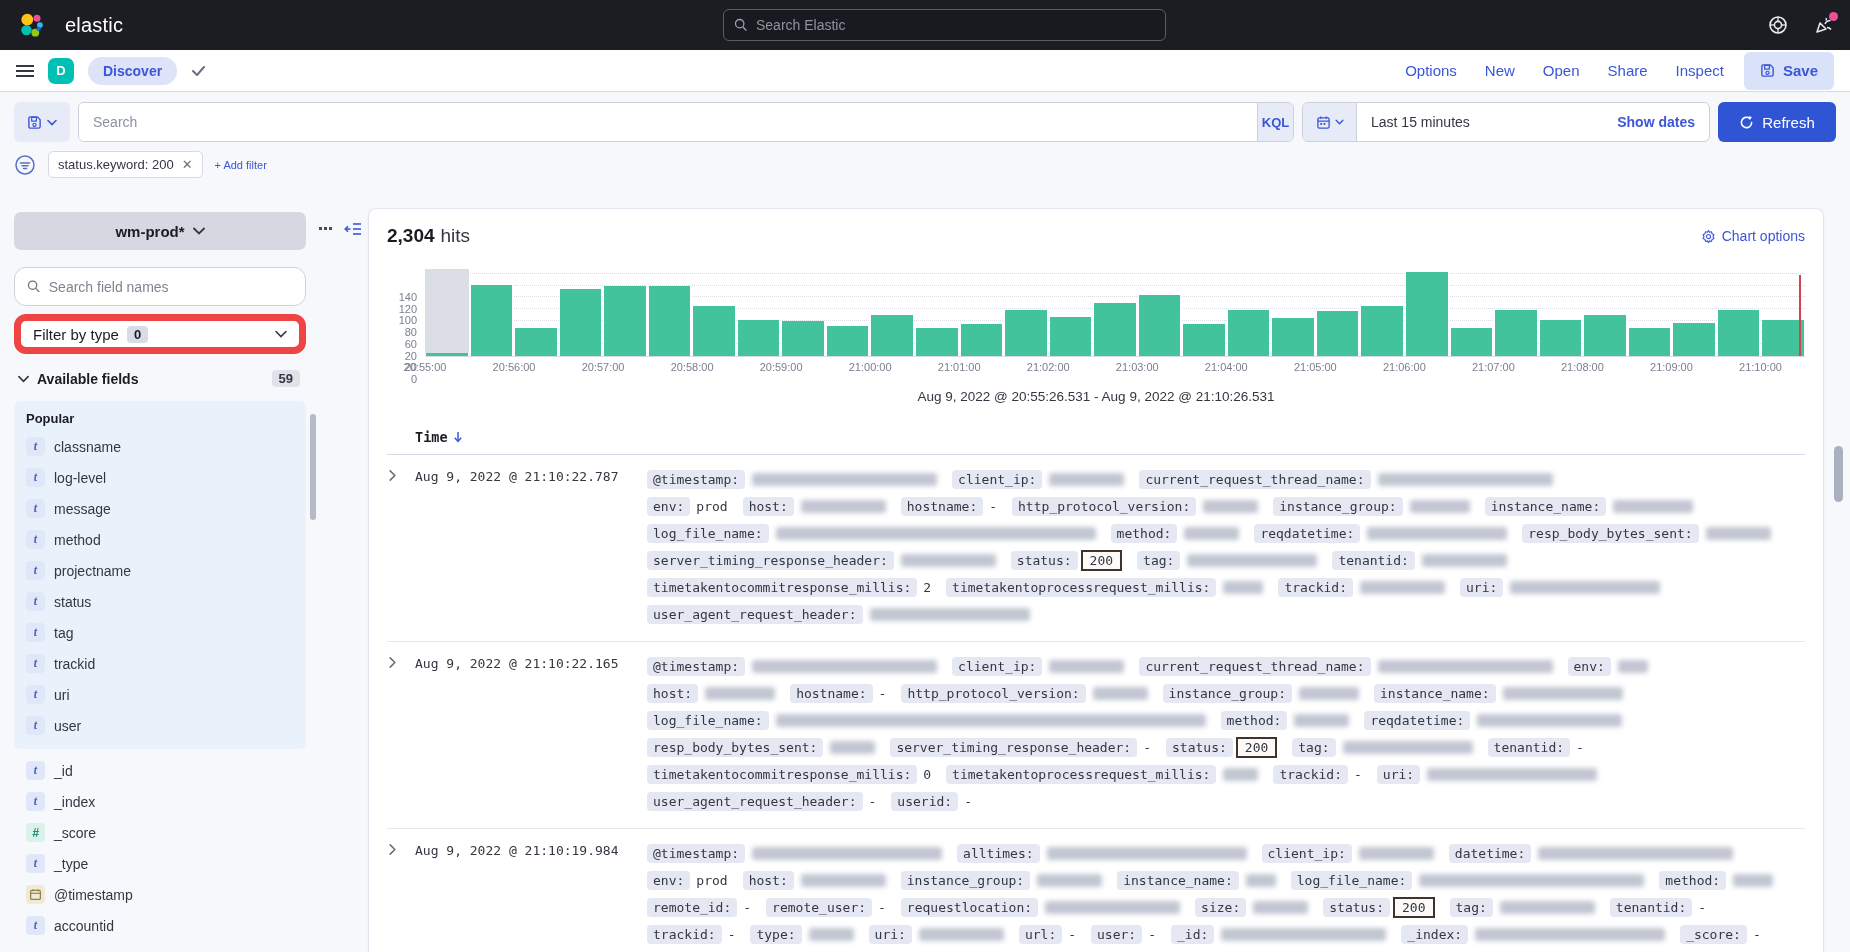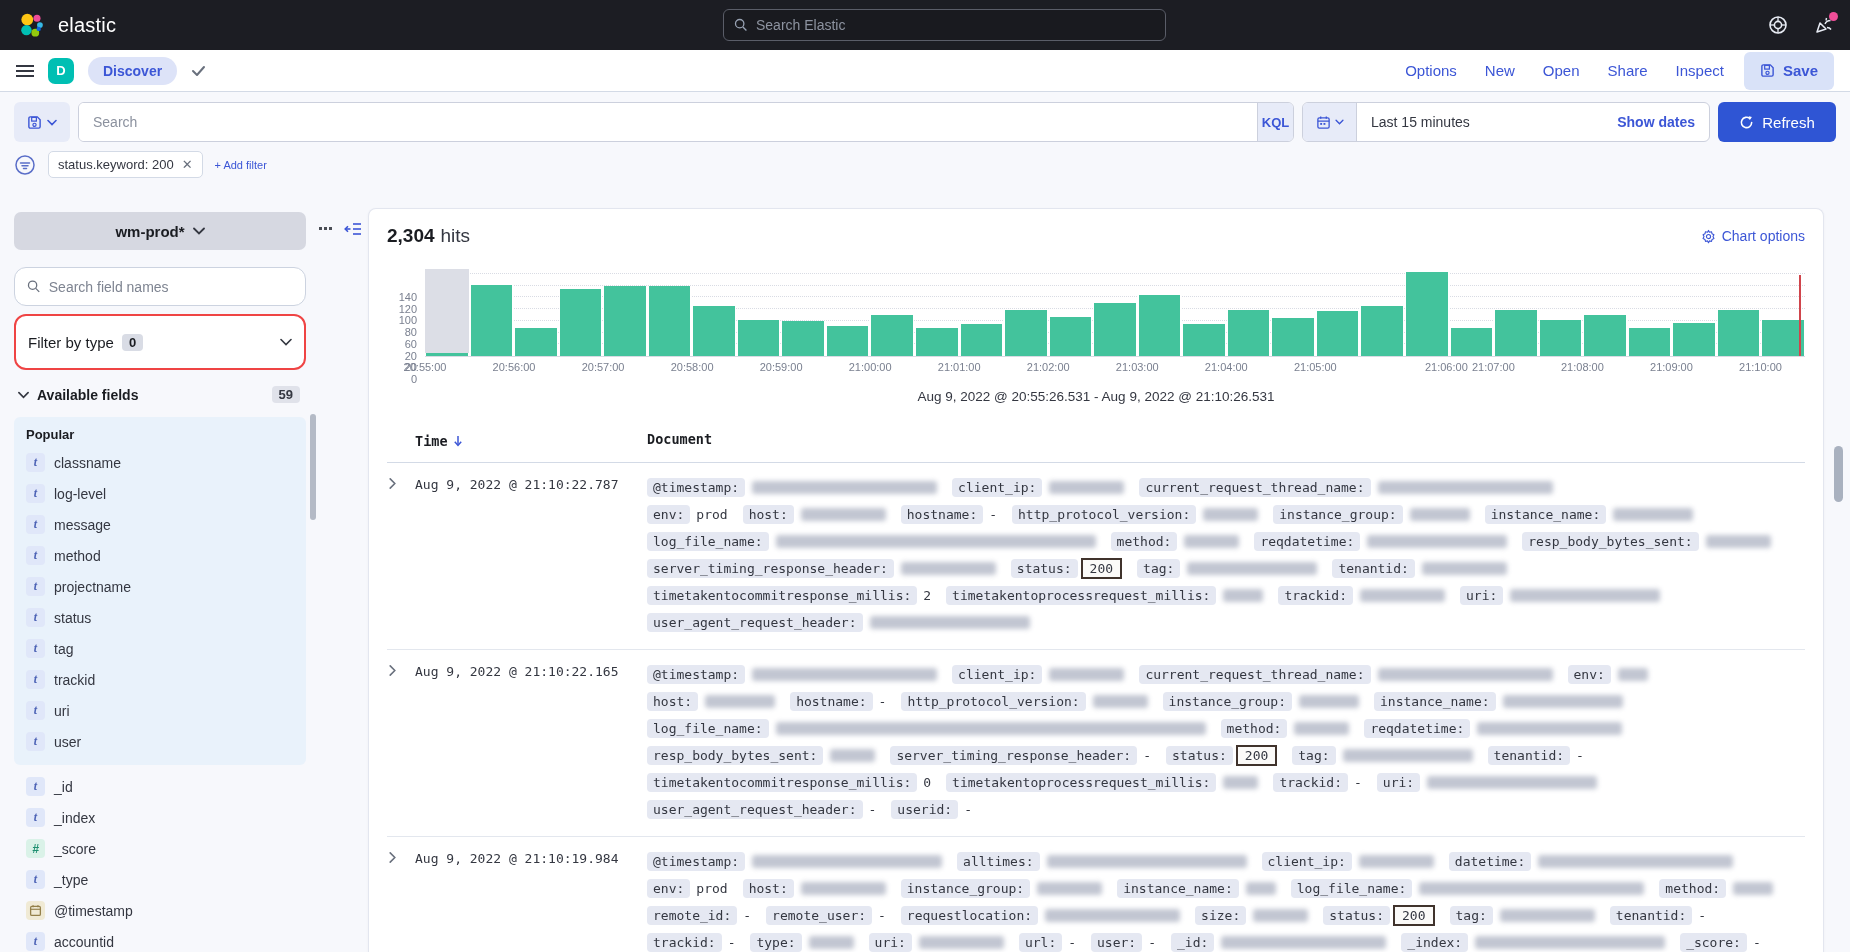--- a/index.html
+++ b/index.html
@@ -1,21 +1,21 @@
 <!DOCTYPE html>
 <html><head>
 <meta charset="utf-8">
 <style>
   * { margin:0; padding:0; box-sizing:border-box; }
   html,body { width:1850px; height:952px; overflow:hidden; }
   body { font-family:"Liberation Sans", sans-serif; background:#f7f8fc; color:#343741; }
 
   
   .topbar { position:relative; height:50px; background:#1c1d23; display:flex; align-items:center; padding:0 18px; }
-  .brand { display:flex; align-items:center; gap:13px; }
+  .brand { display:flex; align-items:center; gap:20px; }
   .brand-name { color:#ffffff; font-size:20px; font-weight:500; letter-spacing:.2px; }
   .global-search { position:absolute; left:723px; top:9px; width:443px; height:32px; background:#191a1f;
     border:1px solid #5a5d68; border-radius:6px; display:flex; align-items:center; padding:0 10px; gap:8px; }
   .global-search input { background:transparent; border:none; outline:none; color:#d4d8e0; font-size:14px; width:100%; font-family:"Liberation Sans",sans-serif;}
   .global-search input::placeholder { color:#8d93a0; }
   .top-icons { position:absolute; right:16px; top:0; height:50px; display:flex; align-items:center; gap:26px; }
   .top-icon { position:relative; width:20px; height:20px; display:inline-block; }
   .notif-dot { position:absolute; top:-3px; right:-4px; width:9px; height:9px; border-radius:50%; background:#f04e98; }
 
   
@@ -47,21 +47,21 @@
   .chip-x { color:#69707d; font-size:13px; cursor:pointer; }
   .add-filter { color:#3c56d6; font-size:11px; cursor:pointer; }
 
   
   .content { display:flex; padding:0 8px; align-items:flex-start; }
   .sidebar { width:304px; flex:none; position:relative; }
   .index-pill { margin:26px 6px 0 6px; height:38px; background:#d6d8e1; border-radius:7px; display:flex; align-items:center; justify-content:center; gap:8px; font-weight:700; font-size:15px; color:#1a1c21; cursor:pointer;}
   .field-search { margin:17px 6px 0 6px; height:39px; background:#fff; border:1px solid #ccd3e0; border-radius:12px; display:flex; align-items:center; padding:0 12px; gap:8px; }
   .field-search input { border:none; outline:none; font-size:14px; color:#343741; width:100%; background:transparent; font-family:"Liberation Sans",sans-serif;}
   .field-search input::placeholder { color:#7e8491; }
-  .filter-type { margin:8px 6px 1px 6px; height:56px; background:#fff; border:2px solid #ef4444; border-radius:12px; display:flex; align-items:center; padding:0 12px; gap:8px; font-size:15px; color:#1a1c21; cursor:pointer;}
+  .filter-type { margin:8px 6px 1px 6px; height:40px; background:#fff; border:7px solid #ef4444; border-radius:12px; display:flex; align-items:center; padding:0 12px; gap:8px; font-size:15px; color:#1a1c21; cursor:pointer;}
   .filter-type .cnt { background:#d9dce5; border-radius:4px; padding:1px 7px; font-size:13px; font-weight:700; }
   .filter-type .chev { margin-left:auto; }
   .avail-row { margin:16px 6px 0 10px; display:flex; align-items:center; gap:8px; }
   .avail-label { font-weight:700; font-size:14px; color:#1a1c21; }
   .avail-count { margin-left:auto; margin-right:6px; background:#e0e2ea; border-radius:4px; padding:1px 7px; font-size:13px; font-weight:700; }
   .popular-group { margin:14px 0 0 6px; width:292px; background:#e9f2fb; border-radius:6px; padding:10px 0 8px 12px; }
   .popular-title { font-weight:700; font-size:13px; color:#1a1c21; margin-bottom:5px; }
   .field-item { display:flex; align-items:center; gap:9px; height:31px; cursor:pointer; }
   .field-name { font-size:14px; color:#343741; }
   .tok { width:19px; height:19px; border-radius:4px; display:flex; align-items:center; justify-content:center; font-size:12px; flex:none; }
@@ -518,41 +518,40 @@
             <span class="x-tick" style="left: 6.45161%;">20:56:00</span>
             <span class="x-tick" style="left: 12.9032%;">20:57:00</span>
             <span class="x-tick" style="left: 19.3548%;">20:58:00</span>
             <span class="x-tick" style="left: 25.8065%;">20:59:00</span>
             <span class="x-tick" style="left: 32.2581%;">21:00:00</span>
             <span class="x-tick" style="left: 38.7097%;">21:01:00</span>
             <span class="x-tick" style="left: 45.1613%;">21:02:00</span>
             <span class="x-tick" style="left: 51.6129%;">21:03:00</span>
             <span class="x-tick" style="left: 58.0645%;">21:04:00</span>
             <span class="x-tick" style="left: 64.5161%;">21:05:00</span>
-            <span class="x-tick" style="left: 70.9677%; margin-left: 42px;">21:06:00</span>
+            <span class="x-tick" style="left: 70.9677%;">21:06:00</span>
             <span class="x-tick" style="left: 77.4194%;">21:07:00</span>
             <span class="x-tick" style="left: 83.871%;">21:08:00</span>
             <span class="x-tick" style="left: 90.3226%;">21:09:00</span>
             <span class="x-tick" style="left: 96.7742%;">21:10:00</span>
           </div>
       </div>
     </div>
     <div class="chart-caption">Aug 9, 2022 @ 20:55:26.531 - Aug 9, 2022 @ 21:10:26.531</div>
 
     <div class="doc-table">
       <div class="t-head">
         <span class="c-exp"></span>
         <span class="c-time">
           <span>Time</span>
           <svg width="10" height="12" viewBox="0 0 10 12">
               <line x1="5" y1="1" x2="5" y2="9.5" stroke="#3c56d6" stroke-width="1.5"></line>
               <polyline points="1.8,6.8 5,10.4 8.2,6.8" fill="none" stroke="#3c56d6" stroke-width="1.5"></polyline>
             </svg>
         </span>
-        <span class="c-doc">Document</span>
       </div>
       <div id="doc-rows">
           <div class="doc-row">
             <span class="c-exp">
               <svg width="11" height="11" viewBox="0 0 8 12">
                 <polyline points="1.5,1 6.5,6 1.5,11" fill="none" stroke="#69707d" stroke-width="1.7" stroke-linecap="round"></polyline>
               </svg>
             </span>
             <span class="c-time">Aug 9, 2022 @ 21:10:22.787</span>
             <span class="c-doc"><span class="fgroup"><span class="pill">@timestamp:</span><span class="blur" style="width: 185px;"></span></span><span class="fgroup"><span class="pill">client_ip:</span><span class="blur" style="width: 75px;"></span></span><span class="fgroup"><span class="pill">current_request_thread_name:</span><span class="blur" style="width: 175px;"></span></span><span class="fgroup"><span class="pill">env:</span><span class="val">prod</span></span><span class="fgroup"><span class="pill">host:</span><span class="blur" style="width: 85px;"></span></span><span class="fgroup"><span class="pill">hostname:</span><span class="val">-</span></span><span class="fgroup"><span class="pill">http_protocol_version:</span><span class="blur" style="width: 55px;"></span></span><span class="fgroup"><span class="pill">instance_group:</span><span class="blur" style="width: 60px;"></span></span><span class="fgroup"><span class="pill">instance_name:</span><span class="blur" style="width: 80px;"></span></span><span class="fgroup"><span class="pill">log_file_name:</span><span class="blur" style="width: 320px;"></span></span><span class="fgroup"><span class="pill">method:</span><span class="blur" style="width: 55px;"></span></span><span class="fgroup"><span class="pill">reqdatetime:</span><span class="blur" style="width: 140px;"></span></span><span class="fgroup"><span class="pill">resp_body_bytes_sent:</span><span class="blur" style="width: 65px;"></span></span><span class="fgroup"><span class="pill">server_timing_response_header:</span><span class="blur" style="width: 95px;"></span></span><span class="fgroup"><span class="pill">status:</span><span class="hl200">200</span></span><span class="fgroup"><span class="pill">tag:</span><span class="blur" style="width: 130px;"></span></span><span class="fgroup"><span class="pill">tenantid:</span><span class="blur" style="width: 85px;"></span></span><span class="fgroup"><span class="pill">timetakentocommitresponse_millis:</span><span class="val">2</span></span><span class="fgroup"><span class="pill">timetakentoprocessrequest_millis:</span><span class="blur" style="width: 40px;"></span></span><span class="fgroup"><span class="pill">trackid:</span><span class="blur" style="width: 85px;"></span></span><span class="fgroup"><span class="pill">uri:</span><span class="blur" style="width: 150px;"></span></span><span class="fgroup"><span class="pill">user_agent_request_header:</span><span class="blur" style="width: 160px;"></span></span></span>

